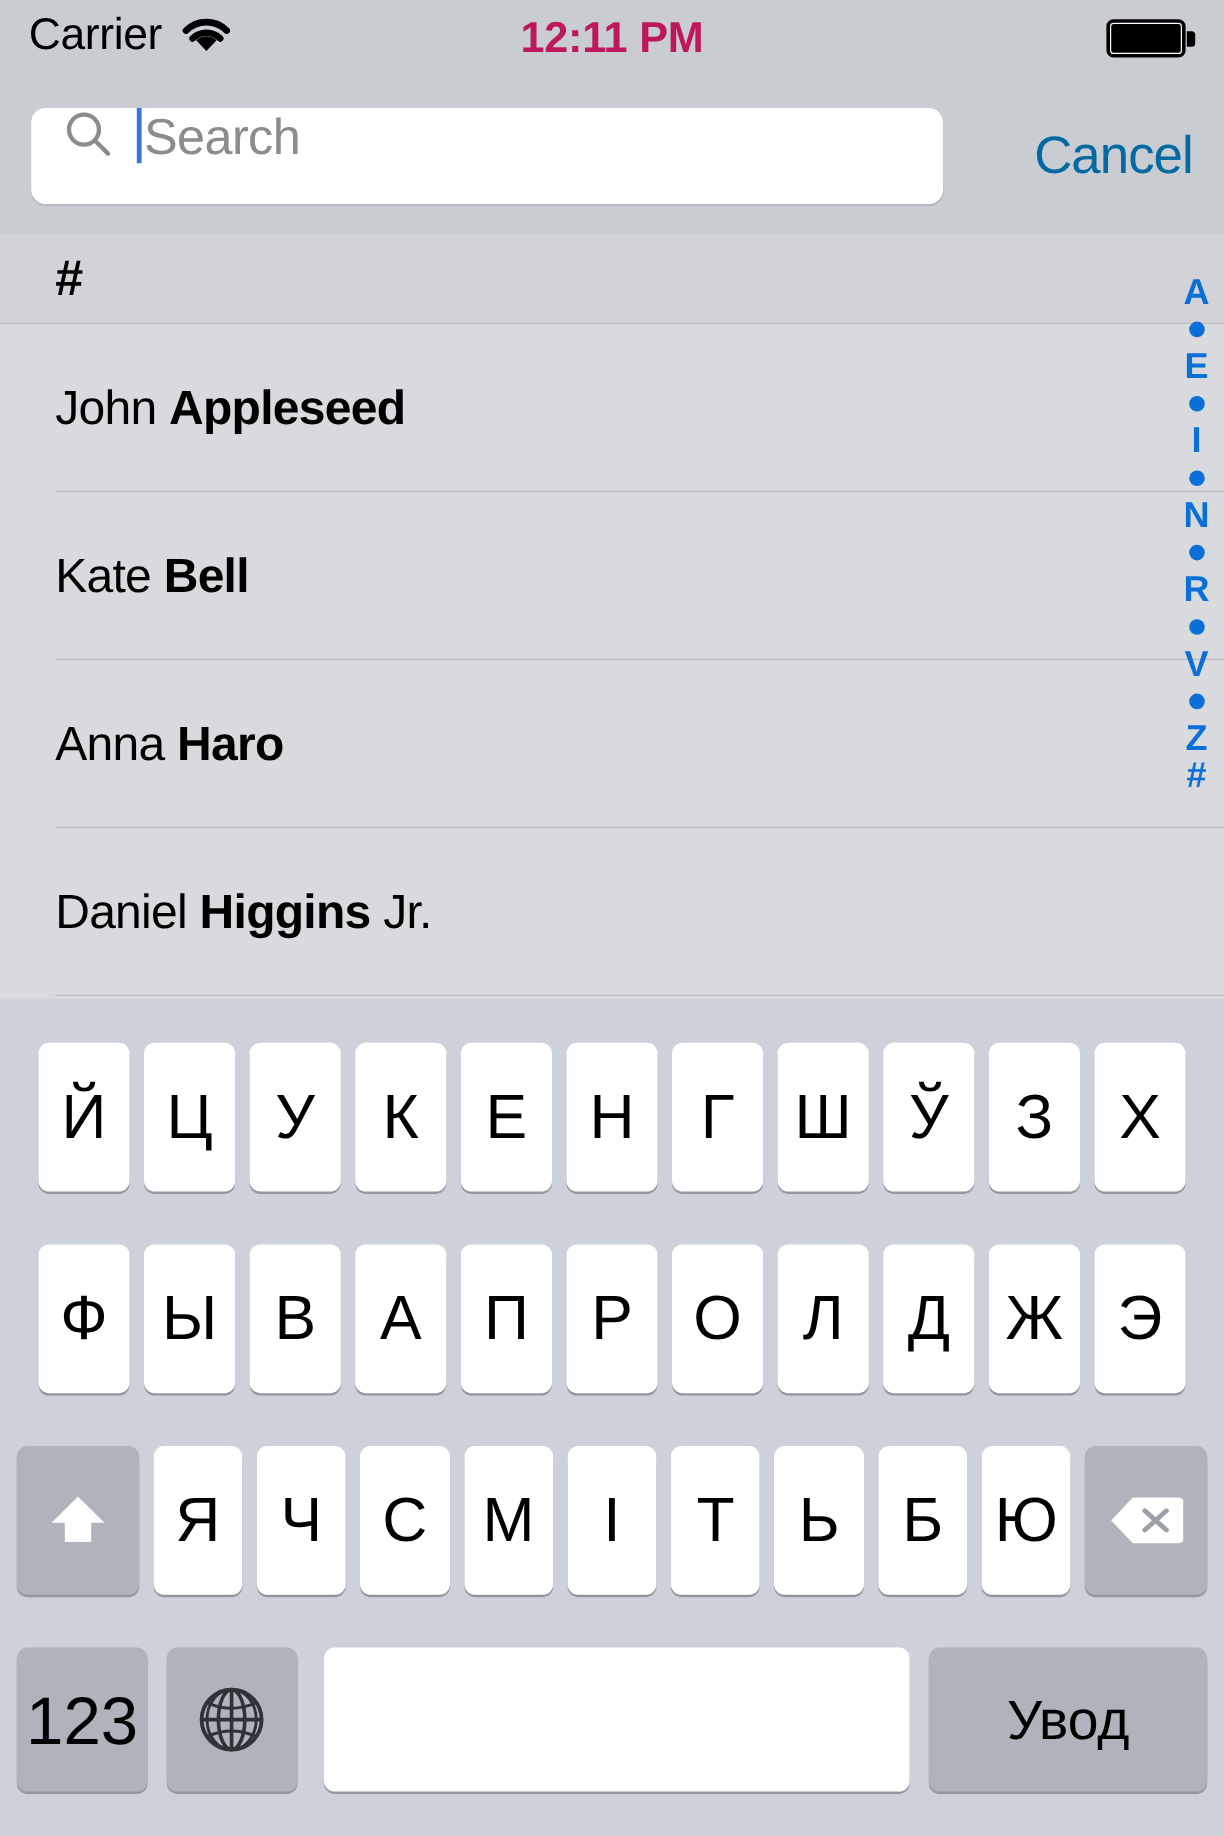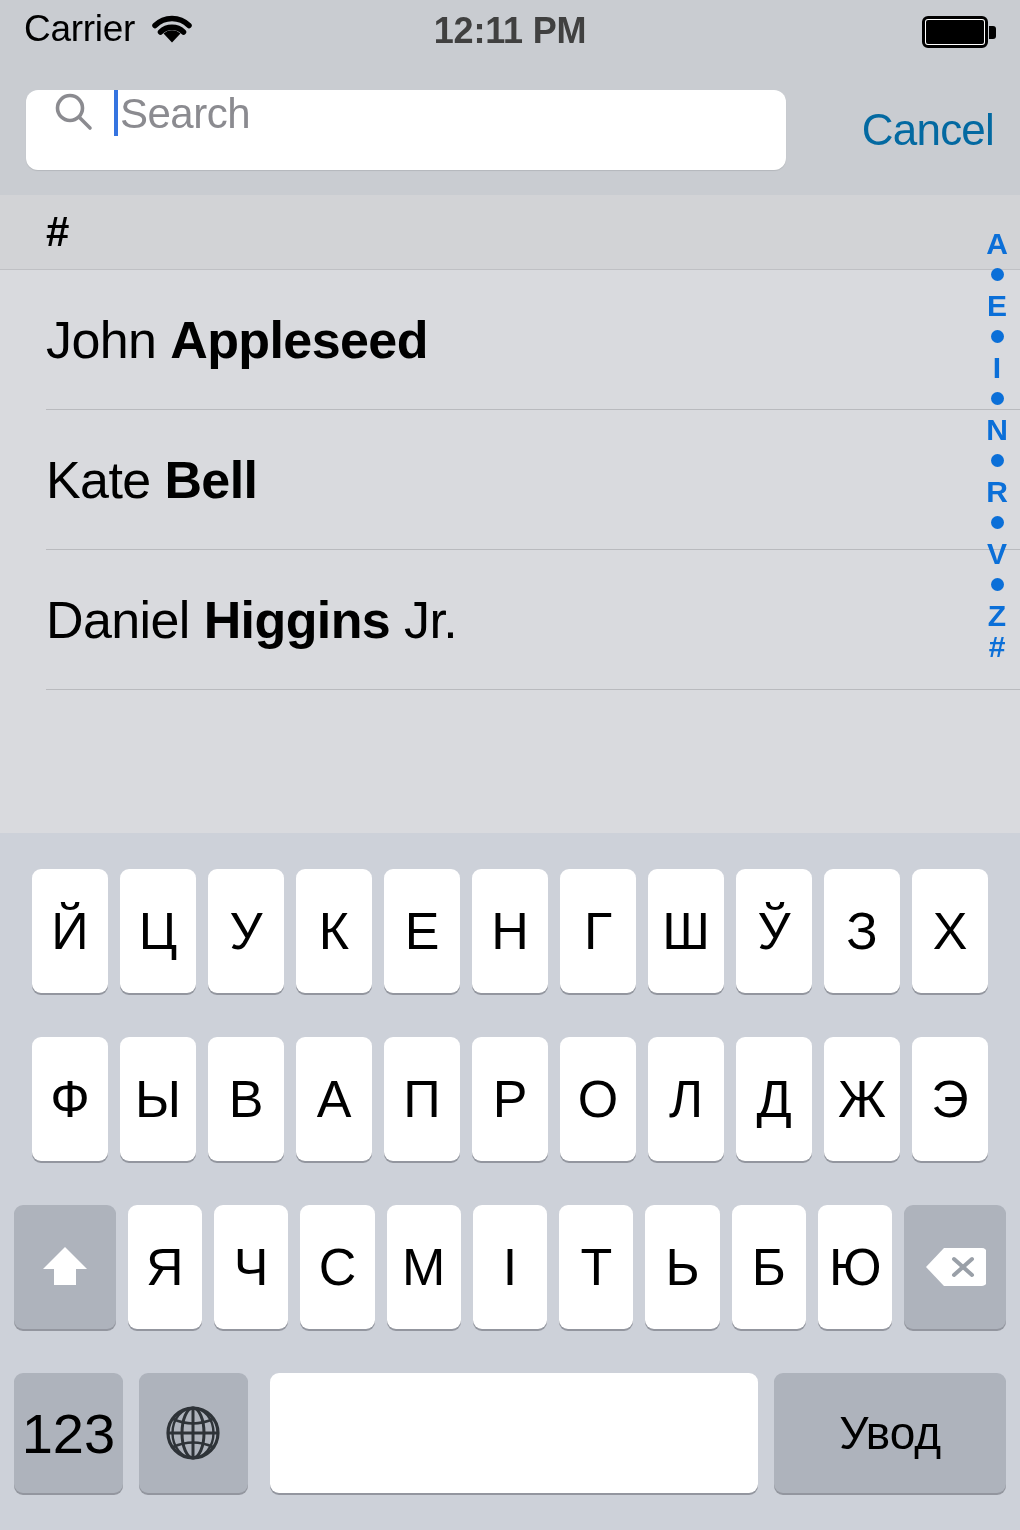--- a/index.html
+++ b/index.html
@@ -37,21 +37,21 @@
     color: #000;
     letter-spacing: -0.3px;
   }
   .wifi-icon { display: block; }
   #status-time {
     position: absolute;
     left: 0; right: 0; top: 10px;
     text-align: center;
     font-size: 36px;
     font-weight: bold;
-    color: #404040;
+    color: #be185d;
     letter-spacing: -0.2px;
   }
   #battery-icon {
     position: absolute;
     right: 22px; top: 16px;
     width: 76px; height: 34px;
   }
   .batt-body {
     position: absolute;
     left: 0; top: 0;
@@ -151,21 +151,21 @@
   }
   .contact-row::after {
     content: "";
     position: absolute;
     left: 46px; right: 0; bottom: 0;
     height: 1px;
     background: #b9babe;
   }
   .contact-name {
     margin-left: 46px;
-    font-size: 52px;
+    font-size: 40px;
     color: #000;
     letter-spacing: -0.6px;
     white-space: nowrap;
   }
   .contact-name .last {
     font-weight: bold;
   }
 
   
   #index-bar {
@@ -312,20 +312,25 @@
         <span class="first">John </span><span class="last">Appleseed</span><span class="suffix"></span>
       </div>
     </div>
 
     <div class="contact-row">
       <div class="contact-name">
         <span class="first">Kate </span><span class="last">Bell</span><span class="suffix"></span>
       </div>
     </div>
 
+    <div class="contact-row">
+      <div class="contact-name">
+        <span class="first">Anna </span><span class="last">Haro</span><span class="suffix"></span>
+      </div>
+    </div>
 
     <div class="contact-row">
       <div class="contact-name">
         <span class="first">Daniel </span><span class="last">Higgins</span><span class="suffix"> Jr.</span>
       </div>
     </div>
   </div>
 
   <div id="index-bar">
     <span class="index-letter">A</span>

